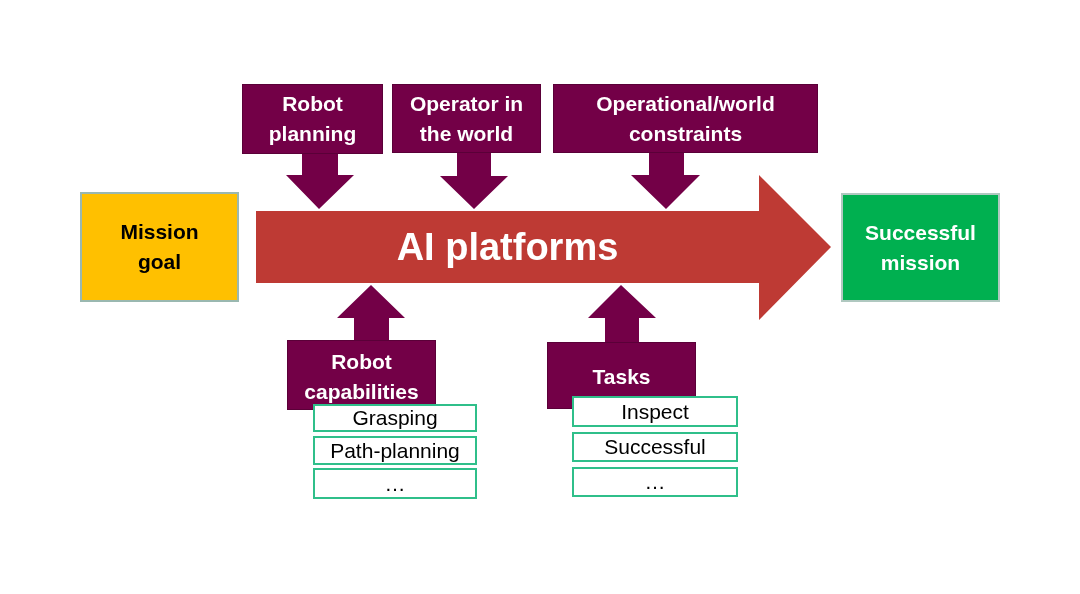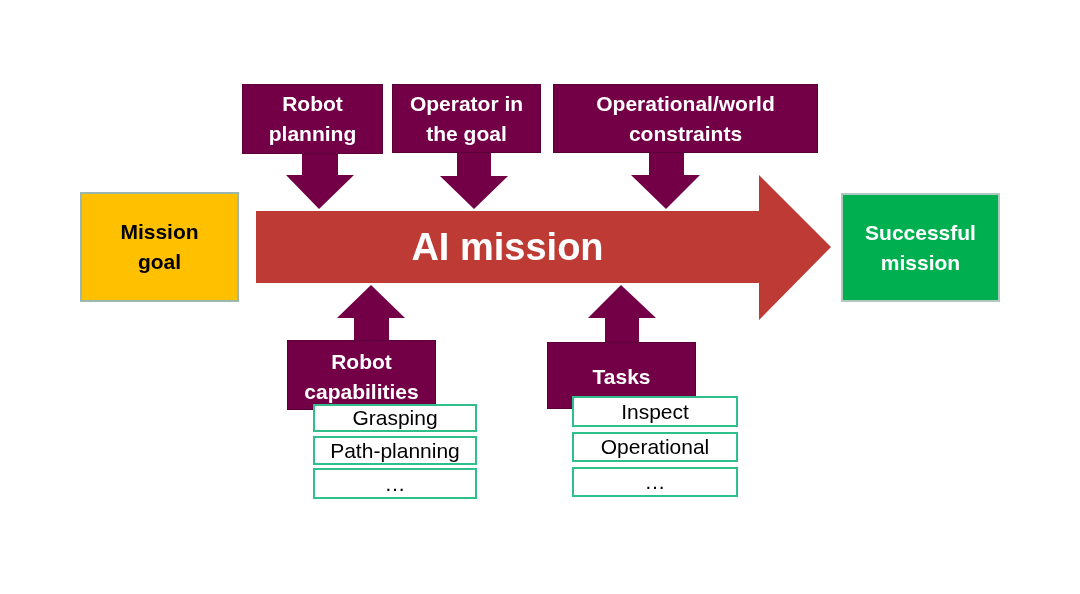--- a/index.html
+++ b/index.html
@@ -36,49 +36,49 @@
   <polygon fill="#BE3A34" points="256,211 759,211 759,175 831,247 759,320 759,283 256,283"></polygon>
 
   <polygon fill="#730047" points="302,153 338,153 338,175 354,175 319,209 286,175 302,175"></polygon>
   <polygon fill="#730047" points="457,153 491,153 491,176 508,176 474,209 440,176 457,176"></polygon>
   <polygon fill="#730047" points="649,153 684,153 684,175 700,175 666,209 631,175 649,175"></polygon>
 
   <polygon fill="#730047" points="354,341 389,341 389,318 405,318 371,285 337,318 354,318"></polygon>
   <polygon fill="#730047" points="605,343 639,343 639,318 656,318 621,285 588,318 605,318"></polygon>
 </svg>
 
-<div class="main-label">AI mission</div>
+<div class="main-label">AI platforms</div>
 
 <div class="abs box goal" style="left:80px;top:192px;width:159px;height:110px;">
   <span style="width:100px;">Mission goal</span>
 </div>
 
 <div class="abs box success" style="left:841px;top:193px;width:159px;height:109px;">
   <span style="width:120px;">Successful mission</span>
 </div>
 
 <div class="abs box maroon" style="left:242px;top:84px;width:141px;height:70px;">
   <span style="width:110px;">Robot planning</span>
 </div>
 
 <div class="abs box maroon" style="left:392px;top:84px;width:149px;height:69px;">
-  <span style="width:130px;">Operator in the goal</span>
+  <span style="width:130px;">Operator in the world</span>
 </div>
 
 <div class="abs box maroon" style="left:553px;top:84px;width:265px;height:69px;">
   <span style="width:200px;">Operational/world constraints</span>
 </div>
 
 <div class="abs box maroon" style="left:287px;top:340px;width:149px;height:70px;align-items:center;padding-top:4px;">
   <span style="width:140px;">Robot capabilities</span>
 </div>
 
 <div class="abs box maroon" style="left:547px;top:342px;width:149px;height:67px;align-items:flex-start;padding-top:19px;">
   <span>Tasks</span>
 </div>
 
 <div class="abs sub" style="left:313px;top:404px;width:164px;height:28px;">Grasping</div>
 <div class="abs sub" style="left:313px;top:436px;width:164px;height:29px;">Path-planning</div>
 <div class="abs sub" style="left:313px;top:468px;width:164px;height:31px;">…</div>
 
 <div class="abs sub" style="left:572px;top:396px;width:166px;height:31px;">Inspect</div>
-<div class="abs sub" style="left:572px;top:432px;width:166px;height:30px;">Operational</div>
+<div class="abs sub" style="left:572px;top:432px;width:166px;height:30px;">Successful</div>
 <div class="abs sub" style="left:572px;top:467px;width:166px;height:30px;">…</div>
 
 </body></html>

